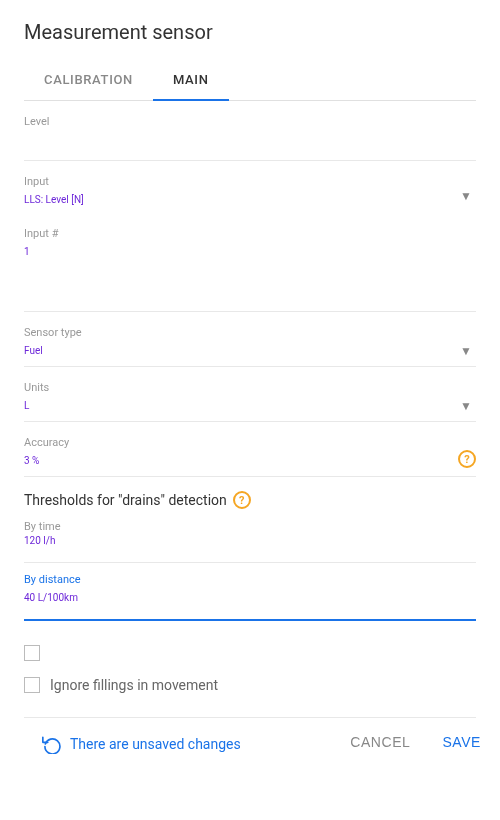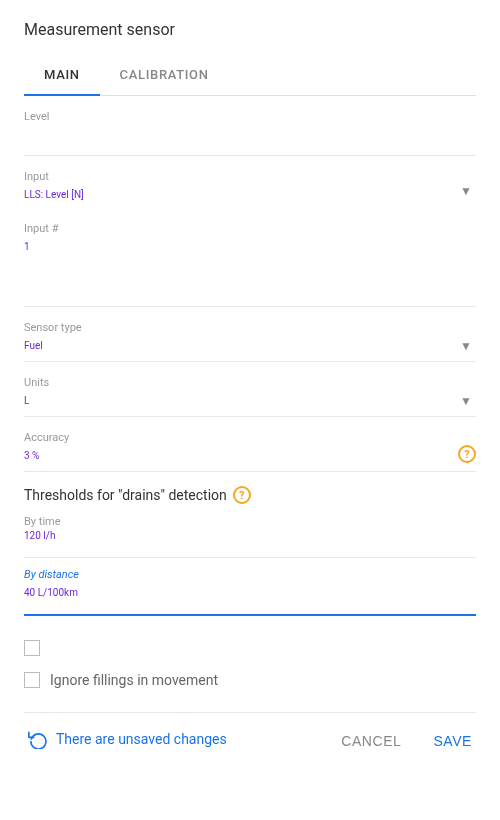--- a/index.html
+++ b/index.html
@@ -12,21 +12,21 @@
       background: #fff;
       width: 500px;
       min-height: 820px;
       color: #333;
       font-size: 14px;
     }
     .container {
       padding: 20px 24px 0 24px;
     }
     .page-title {
-      font-size: 16px;
+      font-size: 20px;
       font-weight: 400;
       color: #333;
       margin-bottom: 16px;
     }
     .tabs {
       display: flex;
       border-bottom: 1px solid #e0e0e0;
       margin-bottom: 0;
     }
     .tab {
@@ -146,23 +146,24 @@
       background: #fff;
       flex-shrink: 0;
       cursor: pointer;
     }
     .checkbox-label {
       font-size: 14px;
       color: #666;
     }
     .footer {
       display: flex;
-      align-items: flex-end;
-      padding: 16px 28px;
+      align-items: flex-start;
+      padding: 16px 19px;
       position: relative;
+      margin-left: 23px;
     }
     .unsaved-changes {
       display: flex;
       align-items: center;
       gap: 8px;
       color: #1a73e8;
       font-size: 14px;
     }
     .refresh-icon {
       width: 20px;
@@ -199,22 +200,22 @@
       bottom: 8px;
     }
   </style>
 </head>
 <body>
 
 <div class="container">
   <h1 class="page-title">Measurement sensor</h1>
 
   <div class="tabs">
+    <div class="tab">CALIBRATION</div>
     <div class="tab active">MAIN</div>
-    <div class="tab">CALIBRATION</div>
   </div>
 
   <div class="form-area">
 
     <div class="form-field">
       <span class="field-label">Level</span>
       <span class="field-value" style="min-height:24px; display:block;"></span>
     </div>
 
     <div class="form-field">
@@ -258,21 +259,21 @@
       </div>
 
       <div class="by-time-section">
         <span class="sub-label">By time</span>
         <span class="field-value">
           <span>120</span>&nbsp;<span>l/h</span>
         </span>
       </div>
 
       <div class="by-distance-section">
-        <span class="field-label" style="color:#1a73e8;font-style:italic;">By distance</span>
+        <span class="field-label" style="color:#1a73e8;">By distance</span>
         <span class="field-value">
           <span>40</span>&nbsp;<span>L/100km</span>
         </span>
       </div>
     </div>
 
     <div class="checkbox-section">
       <div class="checkbox-item">
         <div class="checkbox-box"></div>
       </div>

